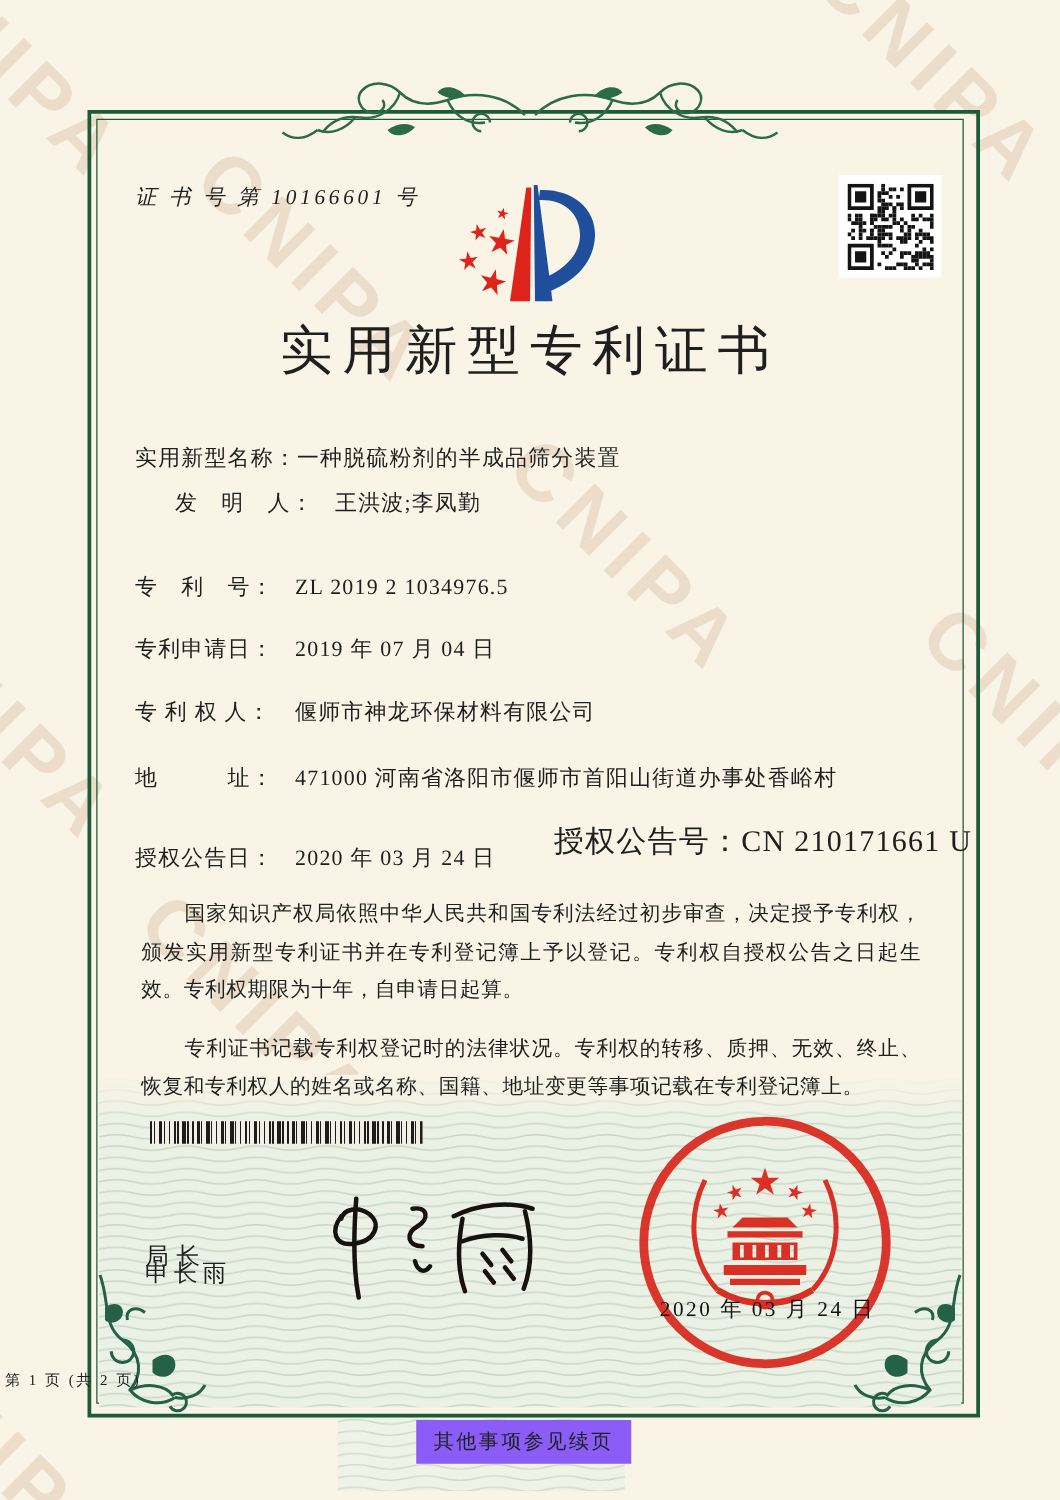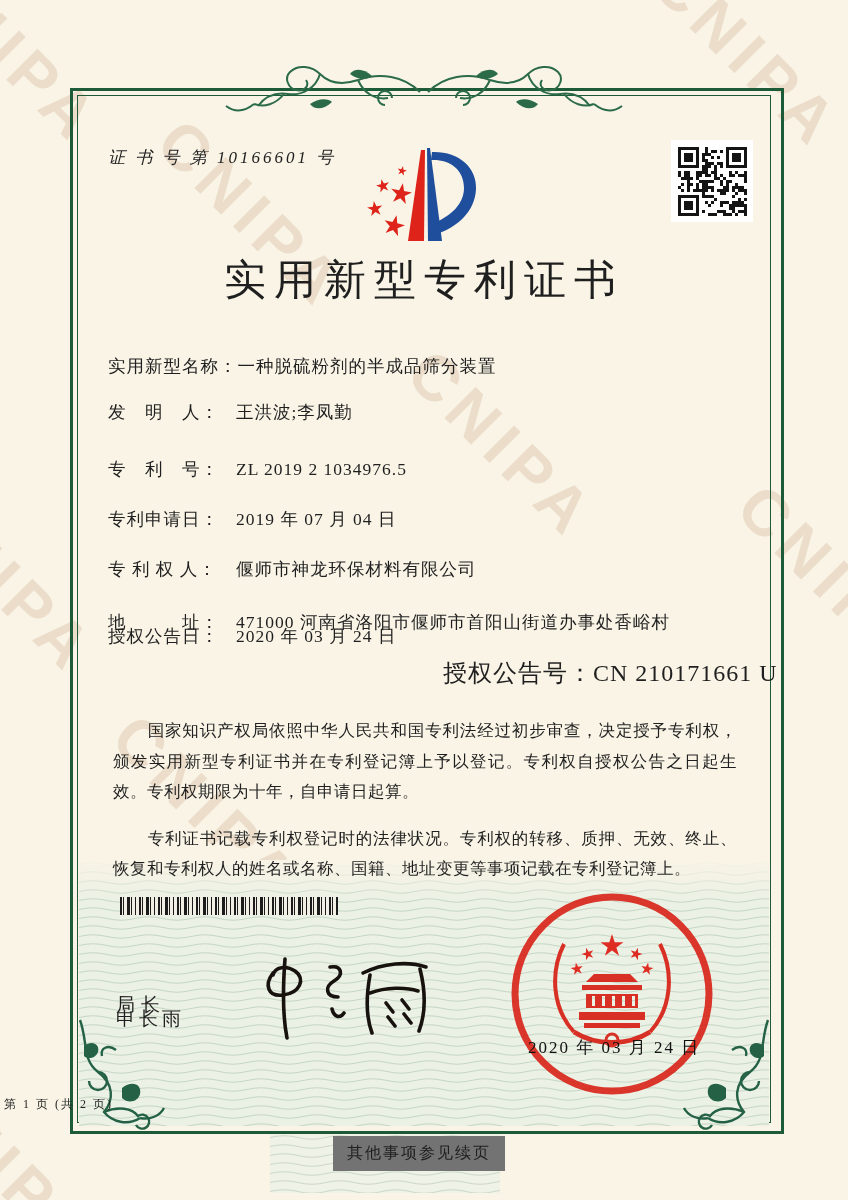--- a/index.html
+++ b/index.html
@@ -43,21 +43,21 @@
   .barcode{left:120px;top:897px;width:218px;height:18px;z-index:5;
     background:repeating-linear-gradient(90deg,#1c1c1c 0 2px,#f1eee4 2px 3px,#1c1c1c 3px 4px,#f1eee4 4px 7px,#1c1c1c 7px 10px,#f1eee4 10px 11px,#1c1c1c 11px 12px,#f1eee4 12px 15px,#1c1c1c 15px 16px,#f1eee4 16px 19px);}
   .director-title{left:116px;top:972px;font-size:19px;letter-spacing:6px;z-index:6;margin-top:20px;}
   .director-name{left:116px;top:1006px;font-size:19px;letter-spacing:4px;z-index:6;}
   .signature{left:248px;top:945px;z-index:6;}
   .seal{left:500px;top:882px;z-index:6;}
   .seal-date{left:500px;top:1036px;width:228px;text-align:center;font-size:17px;
     letter-spacing:2px;z-index:7;color:#111;}
   .page-footer{left:4px;top:1096px;width:812px;text-align:left;font-size:12px;
     letter-spacing:2px;z-index:6;}
-  .note-box{left:333px;top:1136px;background:#737373;padding:7px 14px;font-size:16px;
+  .note-box{left:333px;top:1136px;background:#8b5cf6;padding:7px 14px;font-size:16px;
     letter-spacing:2px;z-index:6;}
   .ornament-top{left:224px;top:62px;z-index:4;}
   .corner-br{left:676px;top:1016px;z-index:4;}
   .corner-bl{left:72px;top:1016px;z-index:4;transform:scale(-1,1);transform-origin:50px center;}
 </style>
 </head>
 <body>
 
 <div class="wm" style="left:-50px;top:-60px;">CNIPA</div>
 <div class="wm" style="left:690px;top:-55px;">CNIPA</div>
@@ -323,36 +323,36 @@
         <rect x="18" y="42" width="3" height="3"></rect>
     </g>
   </svg>
 </div>
 
 <div class="abs title">实用新型专利证书</div>
 
 <div class="abs field-row" style="top:354px;">
   <span class="lbl">实用新型名称：</span><span>一种脱硫粉剂的半成品筛分装置</span>
 </div>
-<div class="abs field-row" style="top:400px;">
+<div class="abs field-row" style="top:390px;margin-left:32px;">
   <span class="lbl">发　明　人：</span><span>王洪波;李凤勤</span>
 </div>
 <div class="abs field-row" style="top:457px;">
   <span class="lbl">专　利　号：</span><span>ZL 2019 2 1034976.5</span>
 </div>
 <div class="abs field-row" style="top:507px;">
   <span class="lbl">专利申请日：</span><span>2019 年 07 月 04 日</span>
 </div>
 <div class="abs field-row" style="top:557px;">
   <span class="lbl">专 利 权 人：</span><span>偃师市神龙环保材料有限公司</span>
 </div>
 <div class="abs field-row" style="top:610px;">
   <span class="lbl">地　　　址：</span><span>471000 河南省洛阳市偃师市首阳山街道办事处香峪村</span>
 </div>
-<div class="abs field-row" style="top:624px;">
+<div class="abs field-row" style="top:674px;">
   <span class="lbl">授权公告日：</span><span>2020 年 03 月 24 日</span>
 </div>
 <div class="abs grant-no">
   <span>授权公告号：</span><span>CN 210171661 U</span>
 </div>
 
 <div class="abs body-text">
   <p>国家知识产权局依照中华人民共和国专利法经过初步审查，决定授予专利权，颁发实用新型专利证书并在专利登记簿上予以登记。专利权自授权公告之日起生效。专利权期限为十年，自申请日起算。</p>
   <p>专利证书记载专利权登记时的法律状况。专利权的转移、质押、无效、终止、恢复和专利权人的姓名或名称、国籍、地址变更等事项记载在专利登记簿上。</p>
 </div>

